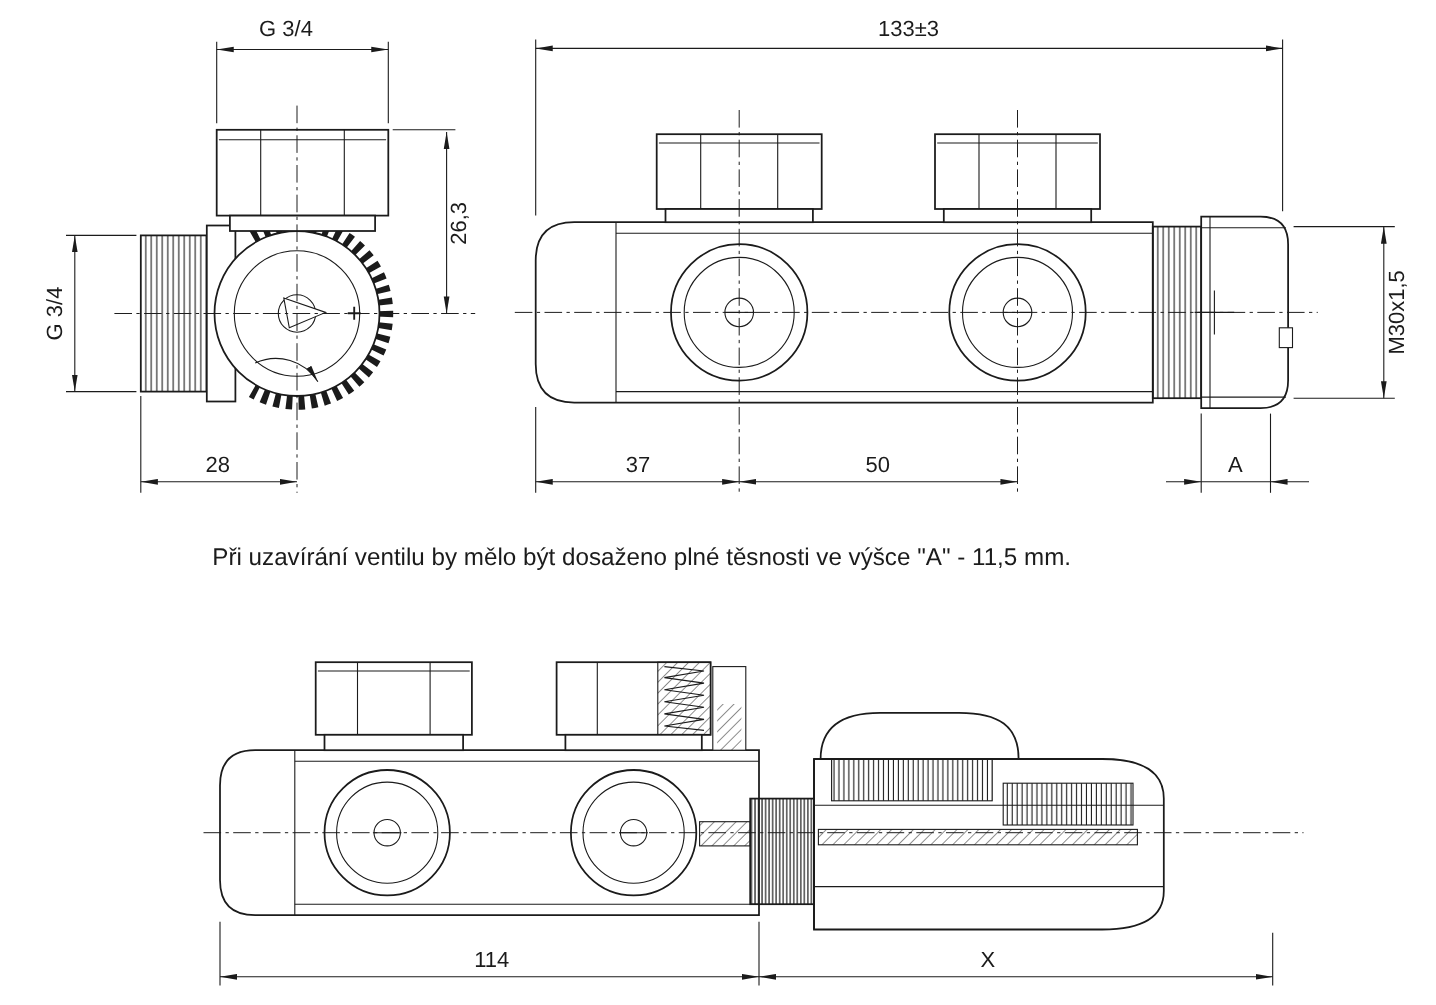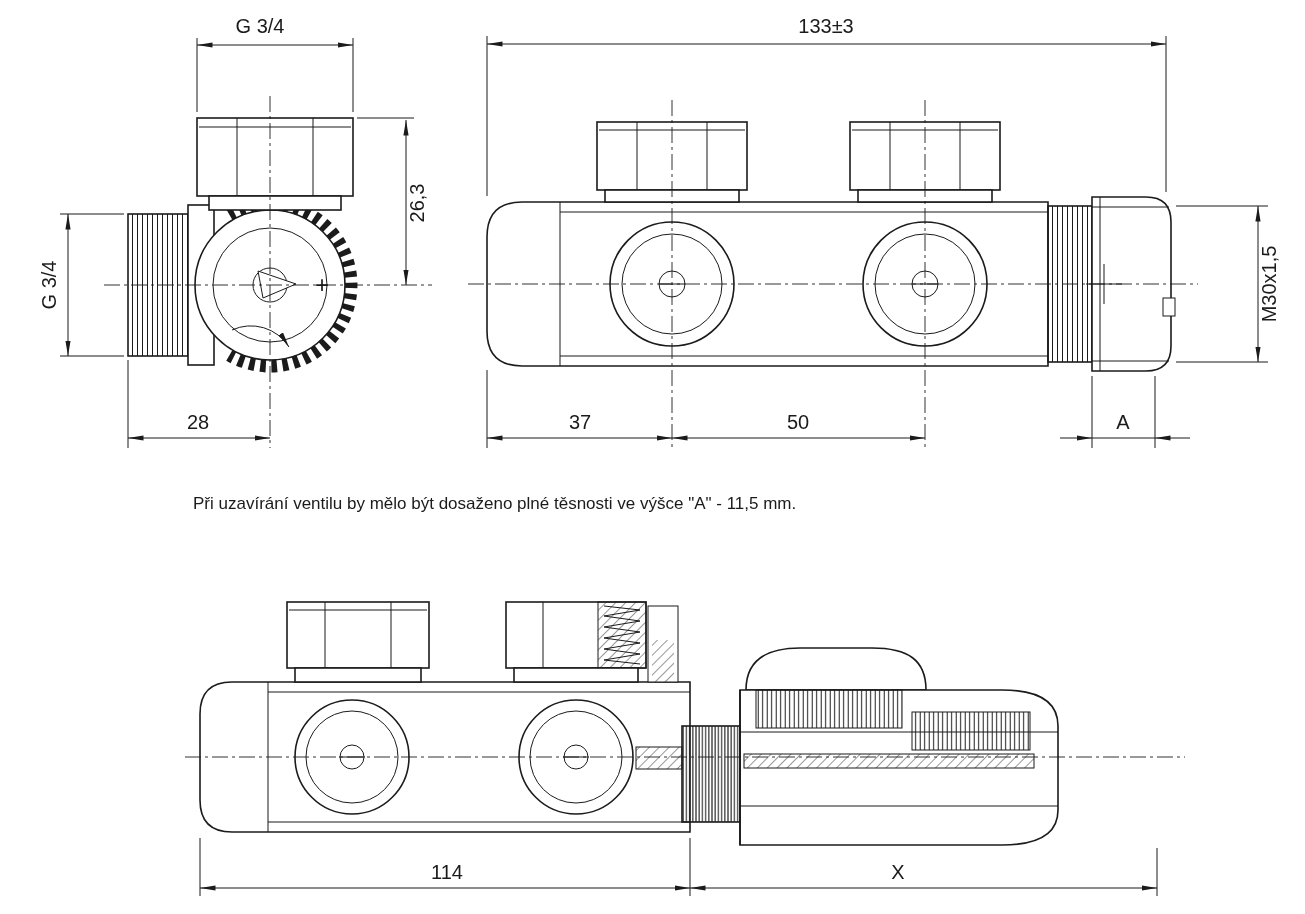--- a/index.html
+++ b/index.html
@@ -1,18 +1,18 @@
 <!DOCTYPE html>
 <html><head>
 <meta charset="utf-8">
 <style>
   html,body{margin:0;padding:0;background:#ffffff;}
   .page{position:relative;width:1305px;height:914px;background:#ffffff;overflow:hidden;
         font-family:"Liberation Sans", sans-serif;}
-  .note{position:absolute;left:193px;top:494px;font-size:17px;color:#1b1b1b;white-space:nowrap;}
+  .note{position:absolute;left:193px;top:494px;font-size:22px;color:#1b1b1b;white-space:nowrap;}
   svg{position:absolute;left:0;top:0;}
   .ol{fill:none;stroke:#1b1b1b;stroke-width:1.6;}
   .olf{fill:#ffffff;stroke:#1b1b1b;stroke-width:1.6;}
   .thin{fill:none;stroke:#1b1b1b;stroke-width:1;}
   .thinf{fill:#ffffff;stroke:#1b1b1b;stroke-width:1;}
   .cl{fill:none;stroke:#1b1b1b;stroke-width:0.9;stroke-dasharray:16 4 3 4;}
   .dim{fill:none;stroke:#1b1b1b;stroke-width:1;}
   .dimtext{font-family:"Liberation Sans",sans-serif;font-size:20px;fill:#1b1b1b;text-anchor:middle;}
 </style>
 </head>

